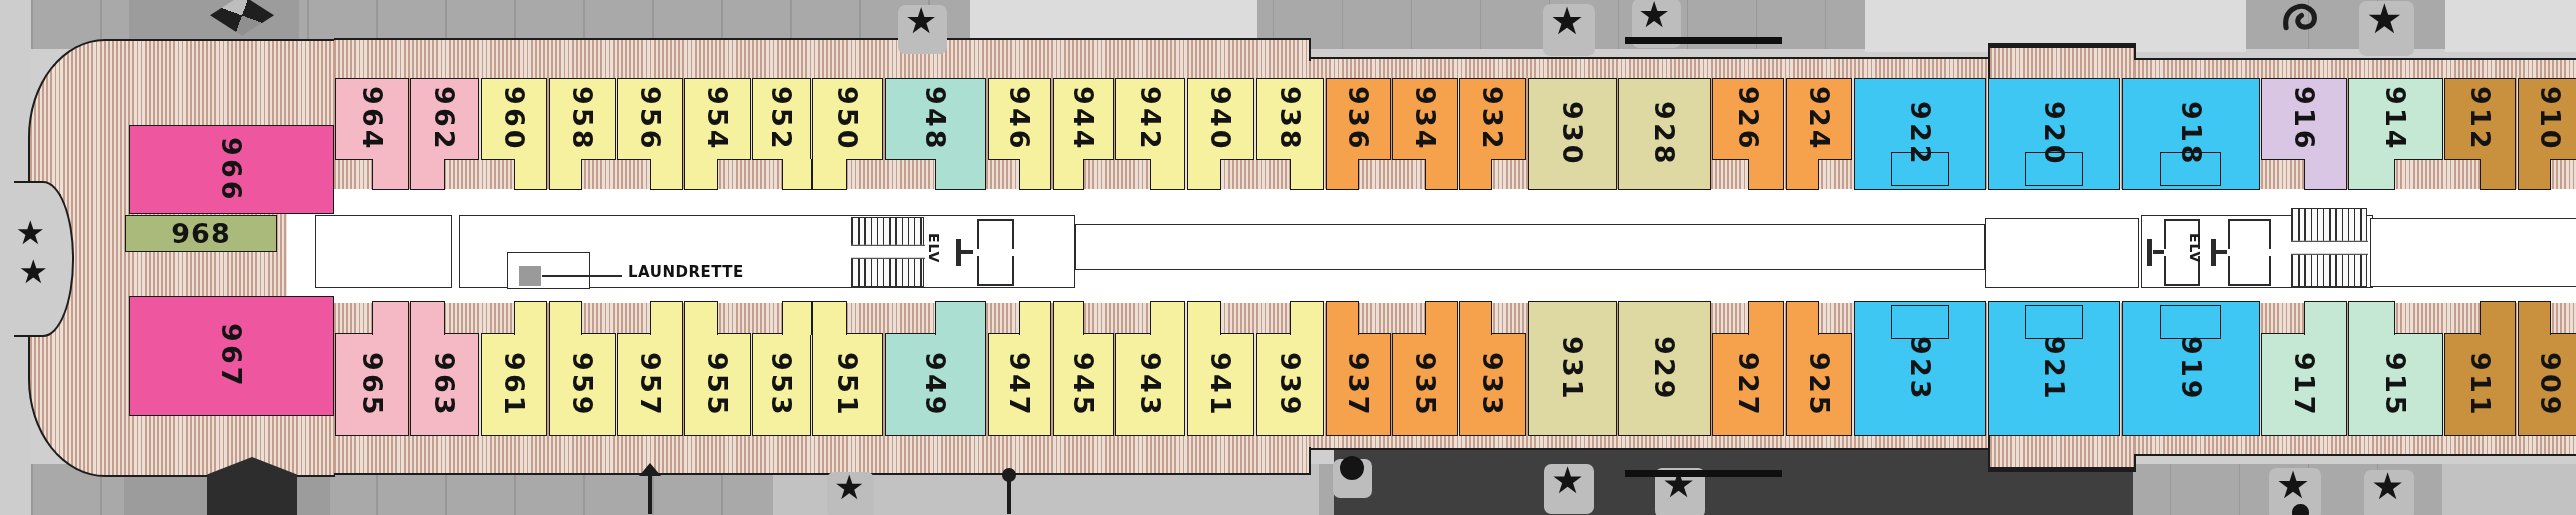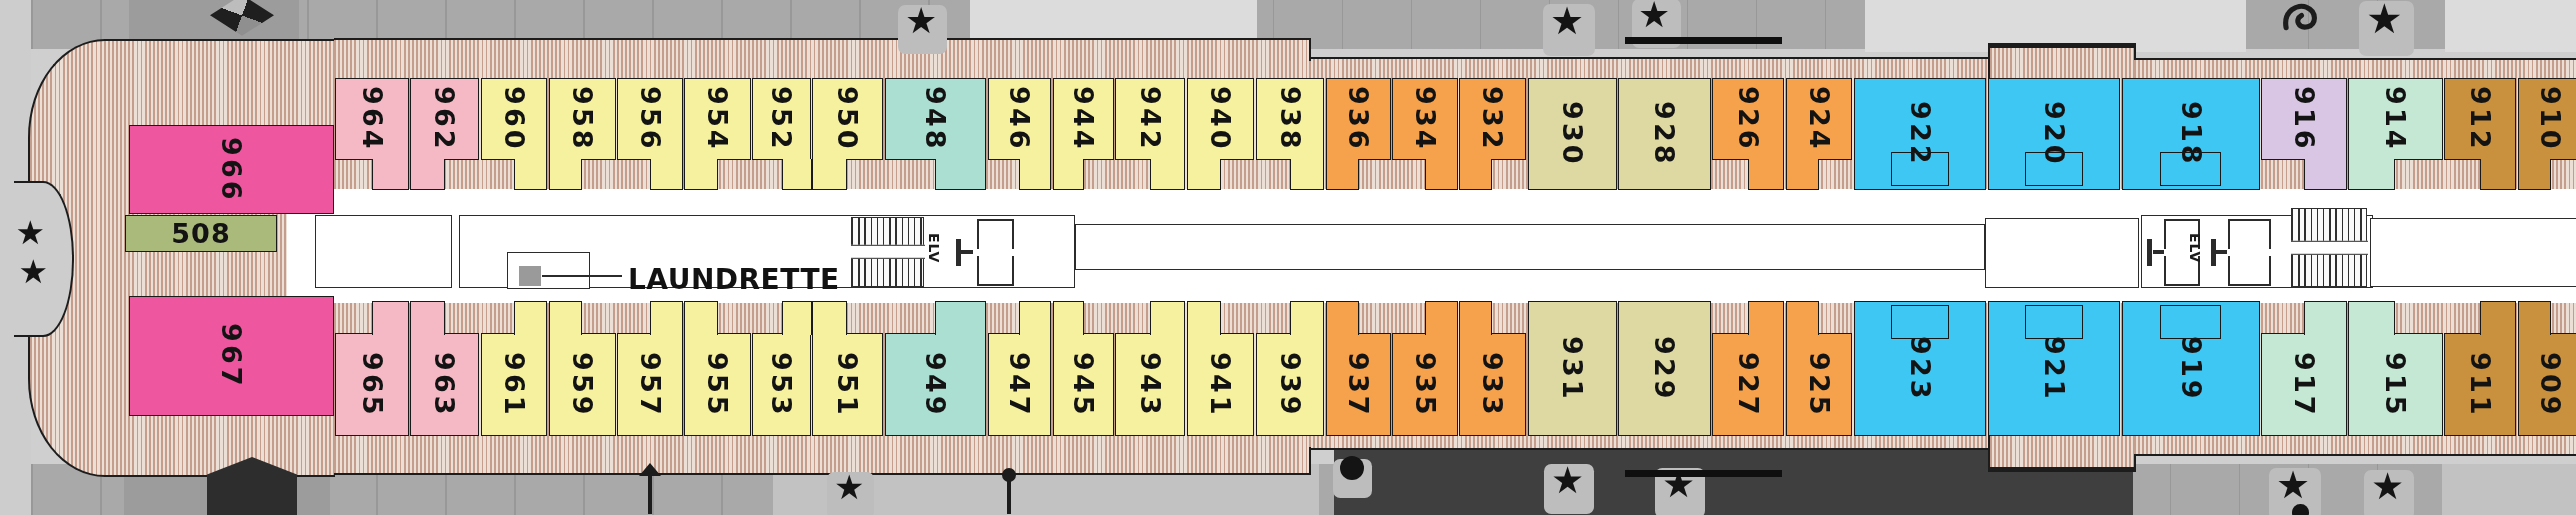--- a/index.html
+++ b/index.html
@@ -10,21 +10,21 @@
     background:repeating-linear-gradient(90deg,#c49d8d 0 1.8px,#ecdfd5 1.8px 4.1px);
     border:0 solid #1c1c1c;}
   .corridor{position:absolute;z-index:2;background:#ffffff;}
   .struct{position:absolute;box-sizing:border-box;z-index:3;background:#ffffff;border:1.5px solid #2b2b2b;}
   .cab{position:absolute;box-sizing:border-box;z-index:4;border:1.5px solid #191919;display:flex;align-items:center;justify-content:center;}
   .bump{position:absolute;box-sizing:border-box;z-index:4;border:1.5px solid #191919;}
   .inset{position:absolute;box-sizing:border-box;z-index:5;border:1.5px solid #191919;background:transparent;}
   .cnum{font-weight:bold;font-size:27px;color:#131313;writing-mode:vertical-rl;letter-spacing:3.1px;line-height:1;}
   .cnum.h{writing-mode:horizontal-tb;letter-spacing:1px;}
   .elvlabel{position:absolute;z-index:6;font-weight:bold;font-size:14px;color:#1c1c1c;writing-mode:vertical-rl;letter-spacing:1px;}
-  .biglabel{position:absolute;z-index:6;font-weight:bold;font-size:28px;color:#121212;letter-spacing:0.5px;white-space:nowrap;}
+  .biglabel{position:absolute;z-index:6;font-weight:bold;font-size:15px;color:#121212;letter-spacing:0.5px;white-space:nowrap;}
   .stairs{position:absolute;box-sizing:border-box;z-index:4;border:1.5px solid #2e2e2e;
     background:repeating-linear-gradient(90deg,#2e2e2e 0 1.5px,#fafafa 1.5px 6.2px);}
   .landing{position:absolute;left:-1.5px;right:-1.5px;top:50%;height:12.4px;transform:translateY(-50%);
     background:#ffffff;border-top:1.5px solid #2e2e2e;border-bottom:1.5px solid #2e2e2e;}
   .car{position:absolute;box-sizing:border-box;z-index:4;border:2.1px solid #2b2b2b;background:#fff;}
   .tbar{position:absolute;z-index:4;background:#2b2b2b;}
   .icon{position:absolute;z-index:7;}
   .star{position:absolute;z-index:7;color:#141414;line-height:1;font-family:"DejaVu Sans",sans-serif;}
   .backing{position:absolute;z-index:6;background:#bdbdbd;border-radius:7.2px;}
   .dot{position:absolute;z-index:7;background:#141414;border-radius:50%;}
@@ -318,21 +318,21 @@
       <span class="cnum">909</span>
     </div>
     <div class="bump" style="left: 2518px; width: 33px; background: rgb(201, 145, 62); top: 301px; height: 34px; border-bottom: none;"></div>
     <div class="cab" style="left: 129px; top: 125px; width: 205px; height: 89px; background: rgb(238, 87, 159); z-index: 4;">
       <span class="cnum">966</span>
     </div>
     <div class="cab" style="left: 129px; top: 296px; width: 205px; height: 120px; background: rgb(238, 87, 159); z-index: 4;">
       <span class="cnum">967</span>
     </div>
     <div class="cab" style="left: 125px; top: 215px; width: 152px; height: 37px; background: rgb(169, 186, 123); z-index: 4;">
-      <span class="cnum h">508</span>
+      <span class="cnum h">968</span>
     </div>
     <div class="star" style="left: 15.5px; top: 216px; font-size: 33px;">★</div>
     <div class="star" style="left: 18.5px; top: 255px; font-size: 33px;">★</div>
     <div class="icon" style="left: 210px; top: -5.2px; width: 64px; height: 41px; background: conic-gradient(from 20deg, rgb(31, 31, 31) 0deg, rgb(31, 31, 31) 90deg, rgb(143, 143, 143) 90deg, rgb(143, 143, 143) 180deg, rgb(31, 31, 31) 180deg, rgb(31, 31, 31) 270deg, rgb(189, 189, 189) 270deg, rgb(189, 189, 189) 360deg); clip-path: polygon(50% 0px, 100% 50%, 50% 100%, 0px 50%);"></div>
     <div class="icon" style="left: 207px; top: 457px; width: 90px; height: 58px; background: rgb(45, 45, 45); clip-path: polygon(50% 0px, 100% 30%, 100% 100%, 0px 100%, 0px 30%);"></div>
     <div class="backing" style="left: 898px; top: 5.2px; width: 49px; height: 49px;"></div>
     <div class="star" style="left: 905px; top: 3.1px; font-size: 36px;">★</div>
     <div class="icon" style="left: 648px; top: 475px; width: 4.1px; height: 39px; background: rgb(28, 28, 28);"></div>
     <div class="icon" style="left: 639px; top: 463px; width: 0px; height: 0px; border-left: 11.3px solid transparent; border-right: 11.3px solid transparent; border-bottom: 13.4px solid rgb(28, 28, 28);"></div>
     <div class="backing" style="left: 827px; top: 472px; width: 47px; height: 47px;"></div>

